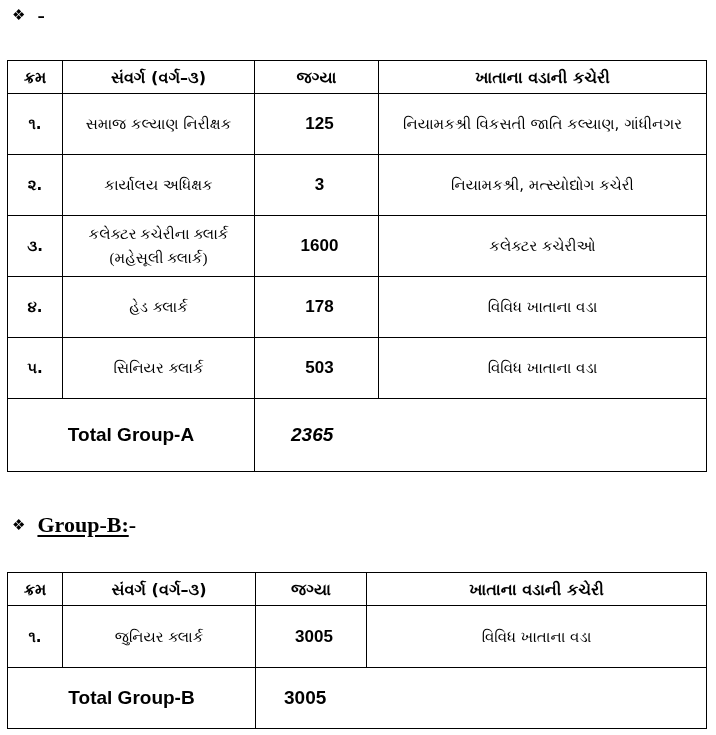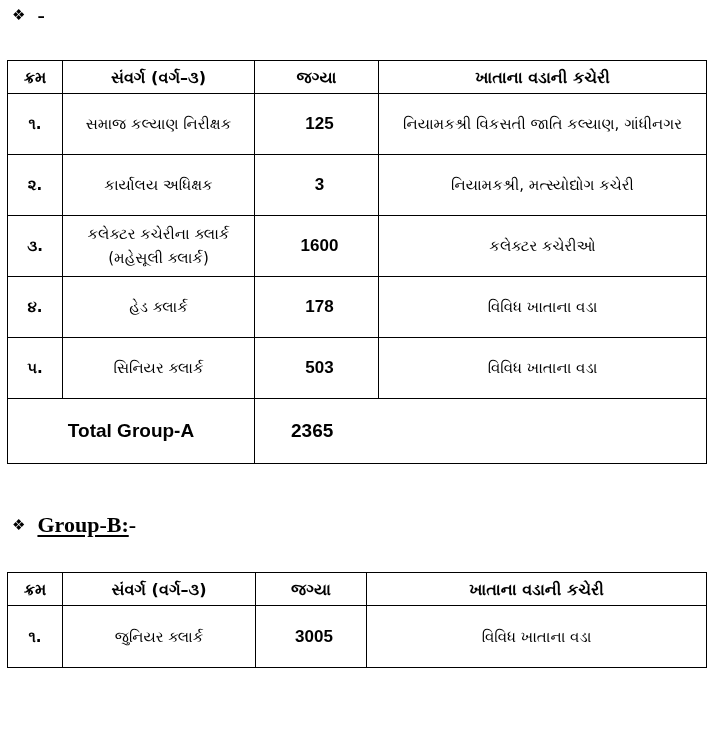--- a/index.html
+++ b/index.html
@@ -60,39 +60,39 @@
     <td>નિયામકશ્રી વિકસતી જાતિ કલ્યાણ, ગાંધીનગર</td>
   </tr>
   <tr style="height:61px;">
     <td class="idx">૨.</td>
     <td>કાર્યાલય અધિક્ષક</td>
     <td class="num">3</td>
     <td>નિયામકશ્રી, મત્સ્યોદ્યોગ કચેરી</td>
   </tr>
   <tr style="height:61px;">
     <td class="idx">૩.</td>
-    <td style="padding:0 20px; line-height:24px;">કલેક્ટર કચેરીના ક્લાર્ક (મહેસૂલી ક્લાર્ક)</td>
+    <td style="padding:0 20px; line-height:24px;font-family:Liberation Serif, serif;">કલેક્ટર કચેરીના ક્લાર્ક (મહેસૂલી ક્લાર્ક)</td>
     <td class="num">1600</td>
     <td>કલેક્ટર કચેરીઓ</td>
   </tr>
   <tr style="height:61px;">
     <td class="idx">૪.</td>
     <td>હેડ ક્લાર્ક</td>
     <td class="num">178</td>
     <td>વિવિધ ખાતાના વડા</td>
   </tr>
   <tr style="height:61px;">
     <td class="idx">૫.</td>
     <td>સિનિયર ક્લાર્ક</td>
     <td class="num">503</td>
     <td>વિવિધ ખાતાના વડા</td>
   </tr>
-  <tr style="height:65px;">
+  <tr style="height:73px;">
     <td colspan="2" class="total-label">Total Group-A</td>
-    <td class="total-val" style="padding-left:36px;">2365</td>
+    <td class="total-val" style="padding-left:36px;font-style:italic;">2365</td>
     <td class="total-empty"></td>
   </tr>
 </tbody>
   </table>
 
 <div class="heading" style="top:512px;">
   <span class="bullet">❖</span>
   <span class="title">Group-B:</span>
   <span class="dash">-</span>
 </div>
@@ -110,14 +110,19 @@
     <th>સંવર્ગ (વર્ગ–૩)</th>
     <th>જગ્યા</th>
     <th>ખાતાના વડાની કચેરી</th>
   </tr>
   <tr style="height:62px;">
     <td class="idx">૧.</td>
     <td>જુનિયર ક્લાર્ક</td>
     <td class="num">3005</td>
     <td>વિવિધ ખાતાના વડા</td>
   </tr>
+  <tr style="height:61px;">
+    <td colspan="2" class="total-label">Total Group-B</td>
+    <td class="total-val" style="padding-left:28px;">3005</td>
+    <td class="total-empty"></td>
+  </tr>
 </tbody>
   </table>
 
 </body></html>

